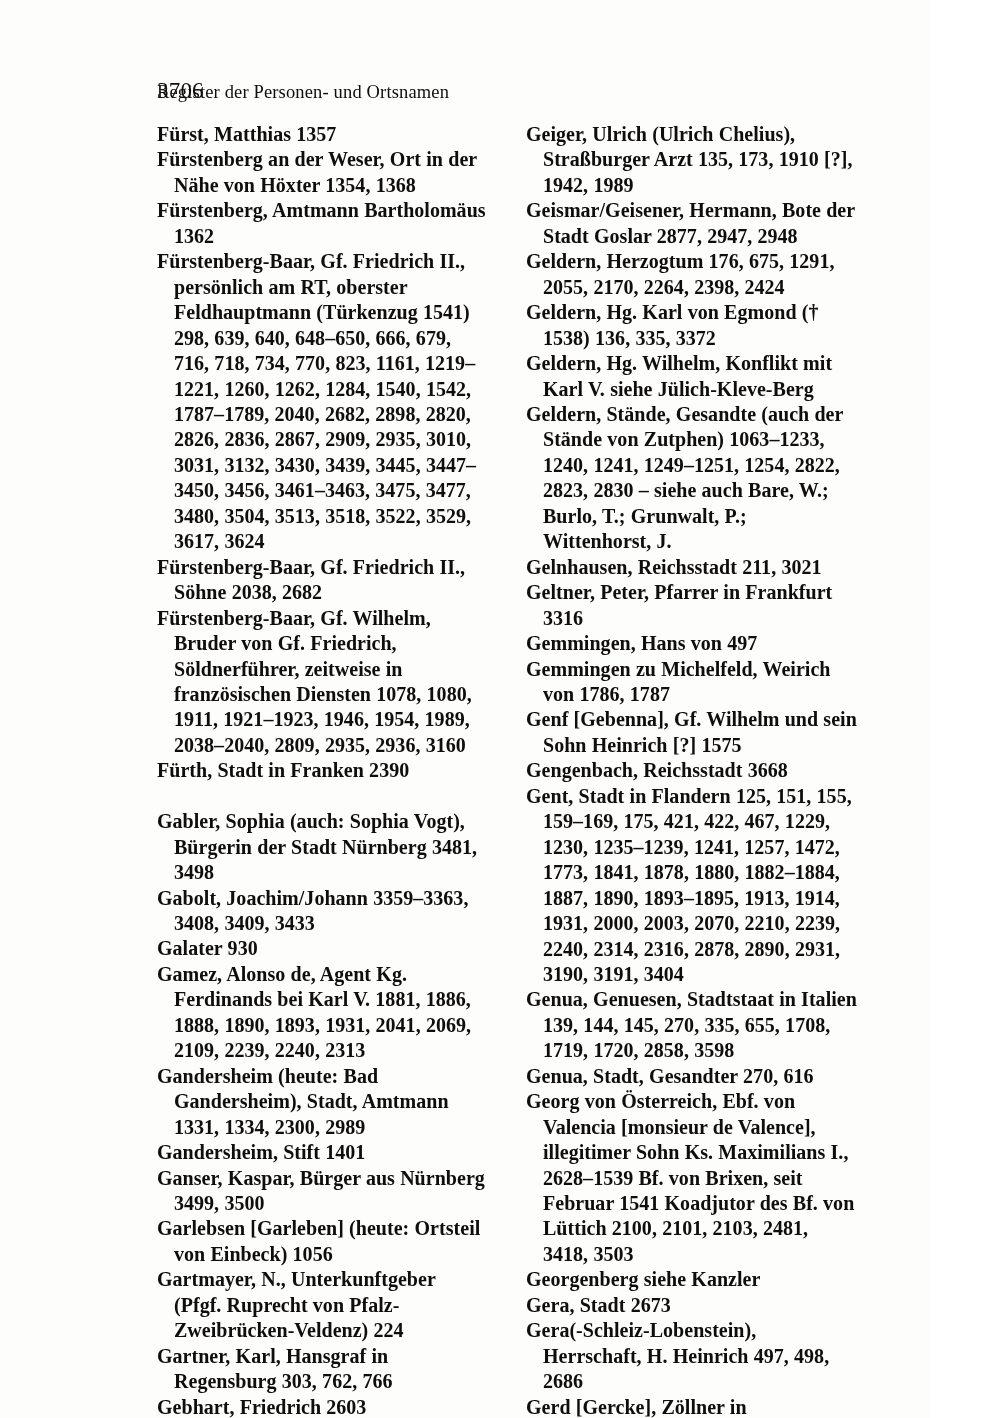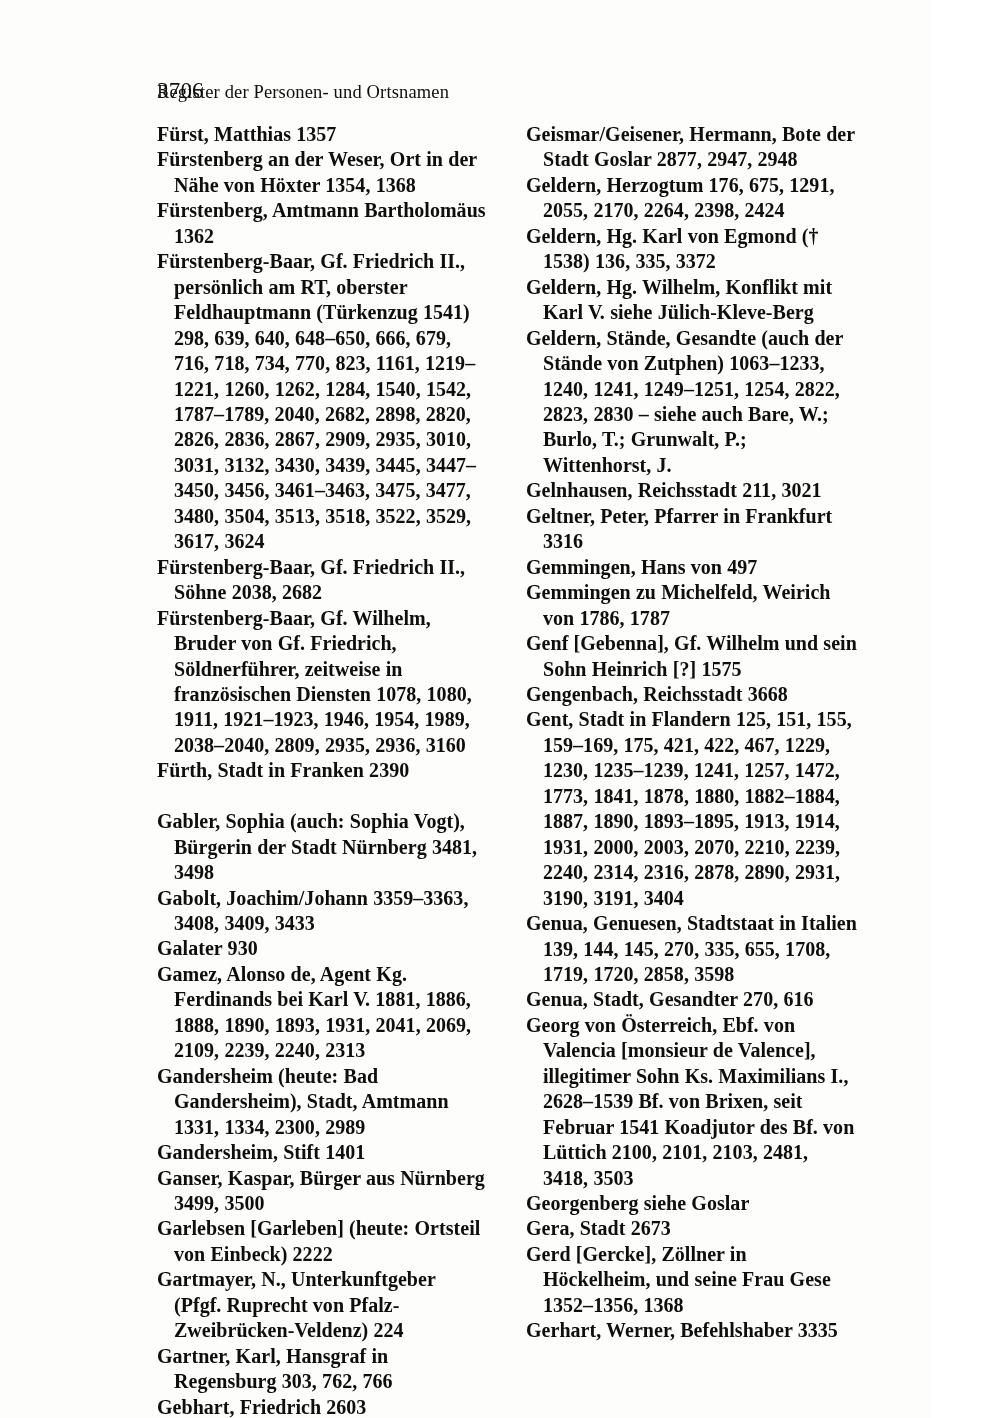--- a/index.html
+++ b/index.html
@@ -97,46 +97,48 @@
         </div>
       <div class="gap"></div>
       <div id="left-after">
           <p class="entry">Gabler, Sophia (auch: Sophia Vogt), Bürgerin der Stadt Nürnberg  3481, 3498</p>
           <p class="entry">Gabolt, Joachim/Johann  3359–3363, 3408, 3409, 3433</p>
           <p class="entry">Galater  930</p>
           <p class="entry">Gamez, Alonso de, Agent Kg. Ferdinands bei Karl V.  1881, 1886, 1888, 1890, 1893, 1931, 2041, 2069, 2109, 2239, 2240, 2313</p>
           <p class="entry">Gandersheim (heute: Bad Gandersheim), Stadt, Amtmann  1331, 1334, 2300, 2989</p>
           <p class="entry">Gandersheim, Stift  1401</p>
           <p class="entry">Ganser, Kaspar, Bürger aus Nürnberg  3499, 3500</p>
-          <p class="entry">Garlebsen [Garleben] (heute: Ortsteil von Einbeck)  2222</p>
+          <p class="entry">Garlebsen [Garleben] (heute: Ortsteil von Einbeck)  1056</p>
           <p class="entry">Gartmayer, N., Unterkunftgeber (Pfgf. Rup­recht von Pfalz-Zweibrücken-Veldenz) 224</p>
           <p class="entry">Gartner, Karl, Hansgraf in Regensburg  303, 762, 766</p>
           <p class="entry">Gebhart, Friedrich  2603</p>
         </div>
     </div>
 
     <div class="col col-right">
       <div id="right-entries">
+          <p class="entry">Geiger, Ulrich (Ulrich Chelius), Straßburger Arzt  135, 173, 1910 [?], 1942, 1989</p>
           <p class="entry">Geismar/Geisener, Hermann, Bote der Stadt Goslar  2877, 2947, 2948</p>
           <p class="entry">Geldern, Herzogtum  176, 675, 1291, 2055, 2170, 2264, 2398, 2424</p>
           <p class="entry">Geldern, Hg. Karl von Egmond († 1538) 136, 335, 3372</p>
           <p class="entry">Geldern, Hg. Wilhelm, Konflikt mit Karl V. siehe Jülich-Kleve-Berg</p>
           <p class="entry">Geldern, Stände, Gesandte (auch der Stände von Zutphen)  1063–1233, 1240, 1241, 1249–1251, 1254, 2822, 2823, 2830 – siehe auch Bare, W.; Burlo, T.; Grunwalt, P.; Wittenhorst, J.</p>
           <p class="entry">Gelnhausen, Reichsstadt  211, 3021</p>
           <p class="entry">Geltner, Peter, Pfarrer in Frankfurt  3316</p>
           <p class="entry">Gemmingen, Hans von  497</p>
           <p class="entry">Gemmingen zu Michelfeld, Weirich von 1786, 1787</p>
           <p class="entry">Genf [Gebenna], Gf. Wilhelm und sein Sohn Heinrich [?]  1575</p>
           <p class="entry">Gengenbach, Reichsstadt  3668</p>
           <p class="entry">Gent, Stadt in Flandern  125, 151, 155, 159–169, 175, 421, 422, 467, 1229, 1230, 1235–1239, 1241, 1257, 1472, 1773, 1841, 1878, 1880, 1882–1884, 1887, 1890, 1893–1895, 1913, 1914, 1931, 2000, 2003, 2070, 2210, 2239, 2240, 2314, 2316, 2878, 2890, 2931, 3190, 3191, 3404</p>
           <p class="entry">Genua, Genuesen, Stadtstaat in Italien  139, 144, 145, 270, 335, 655, 1708, 1719, 1720, 2858, 3598</p>
           <p class="entry">Genua, Stadt, Gesandter  270, 616</p>
           <p class="entry">Georg von Österreich, Ebf. von Valencia [monsieur de Valence], illegitimer Sohn Ks. Maximilians I., 2628–1539 Bf. von Brixen, seit Februar 1541 Koadjutor des Bf. von Lüttich  2100, 2101, 2103, 2481, 3418, 3503</p>
-          <p class="entry">Georgenberg siehe Goslar</p>
+          <p class="entry">Georgenberg siehe Kanzler</p>
           <p class="entry">Gera, Stadt  2673</p>
+          <p class="entry">Gera(-Schleiz-Lobenstein), Herrschaft, H. Heinrich  497, 498, 2686</p>
           <p class="entry">Gerd [Gercke], Zöllner in Höckelheim, und seine Frau Gese  1352–1356, 1368</p>
           <p class="entry">Gerhart, Werner, Befehlshaber  3335</p>
         </div>
     </div>
 
   </div>
 
 </div>
 
 </body></html>

